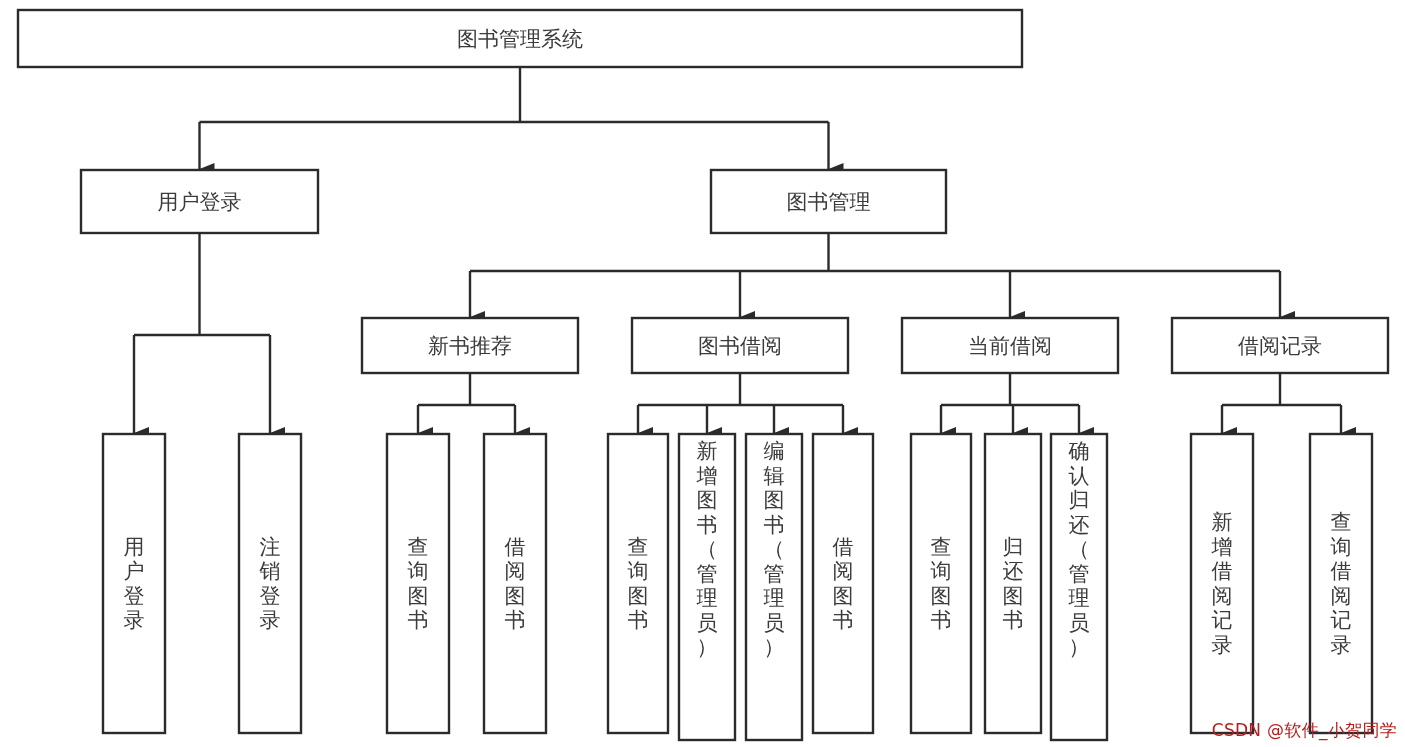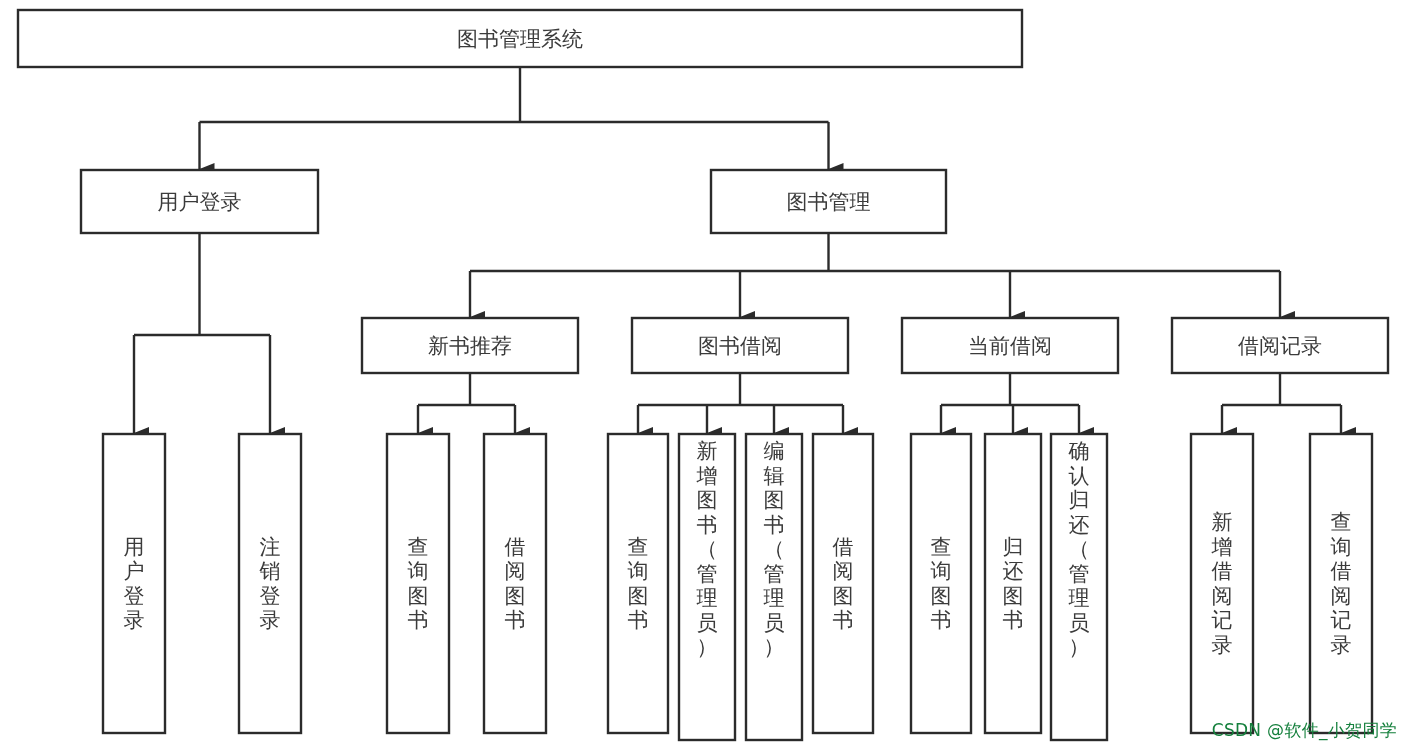--- a/index.html
+++ b/index.html
@@ -54,21 +54,21 @@
     font-size: 21px;
     fill: #3b3b3b;
     text-anchor: middle;
   }
   .watermark-text {
     position: absolute;
     right: 8px;
     bottom: 5px;
     font-family: "DejaVu Sans", "Liberation Sans", sans-serif;
     font-size: 17px;
-    color: #15803d;
+    color: #b91c1c;
     white-space: nowrap;
     letter-spacing: 0.3px;
   }
 </style>
 </head>
 <body>
 
 <div id="diagram-root">
   <svg id="tree-svg" viewBox="0 0 1405 747" xmlns="http://www.w3.org/2000/svg">
     <defs>

